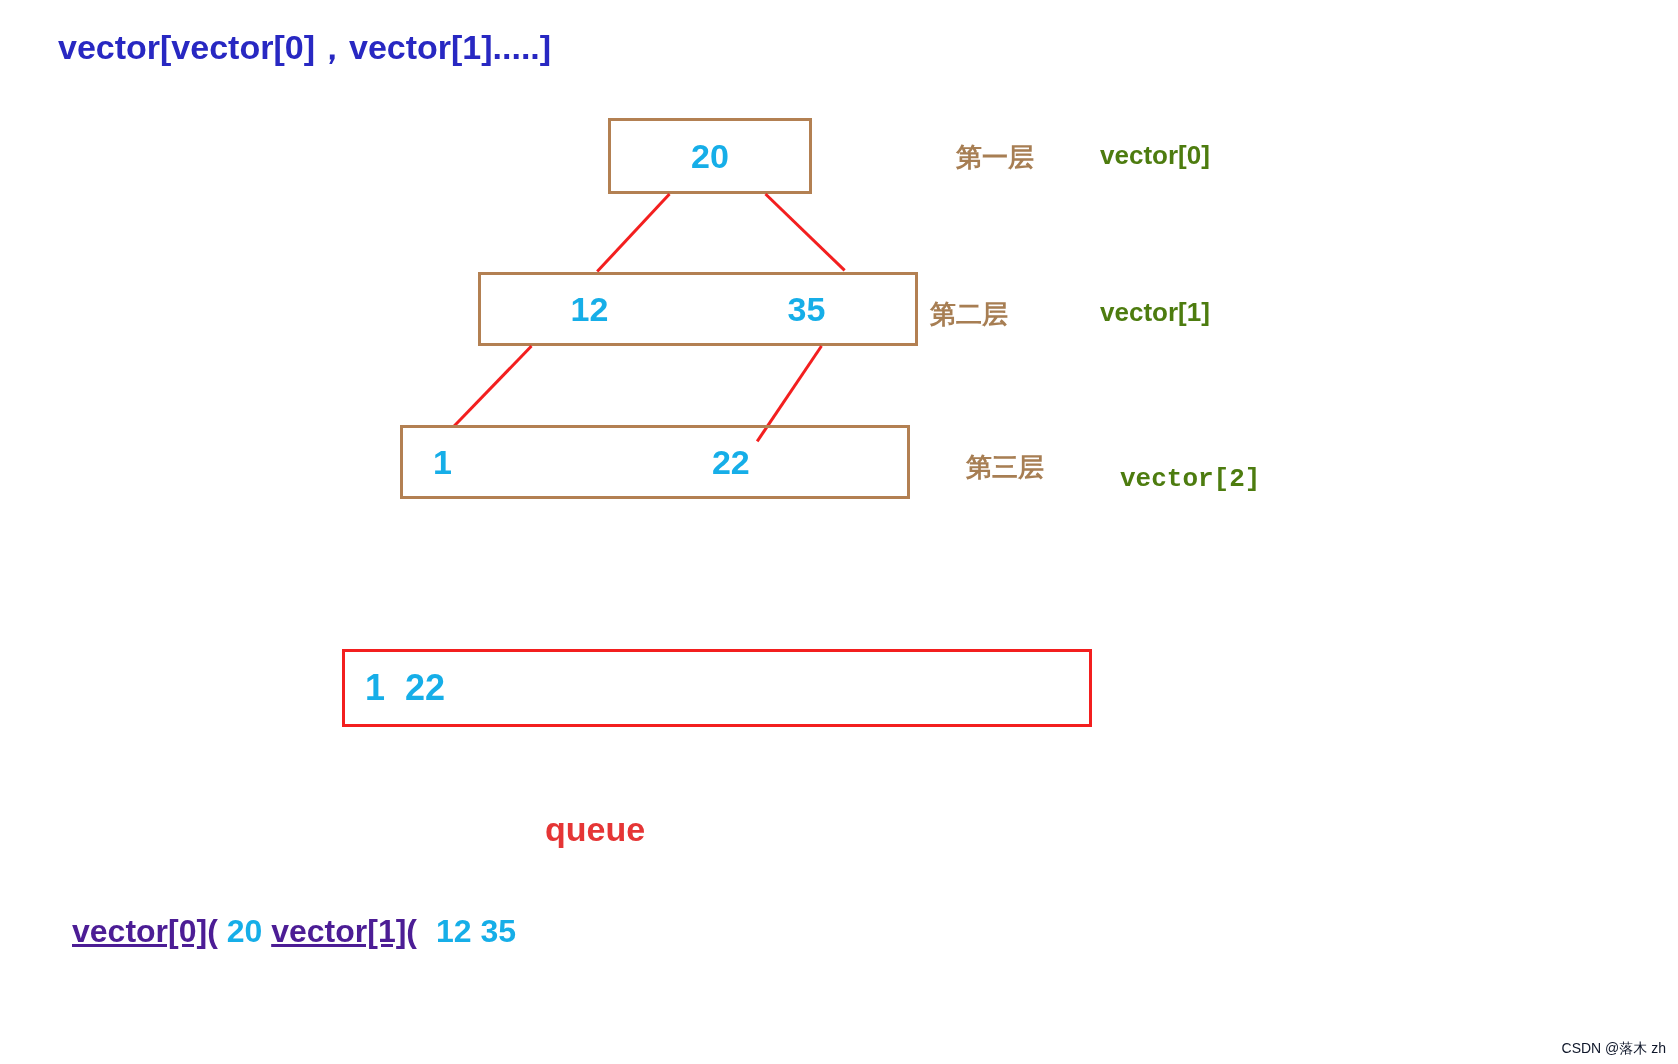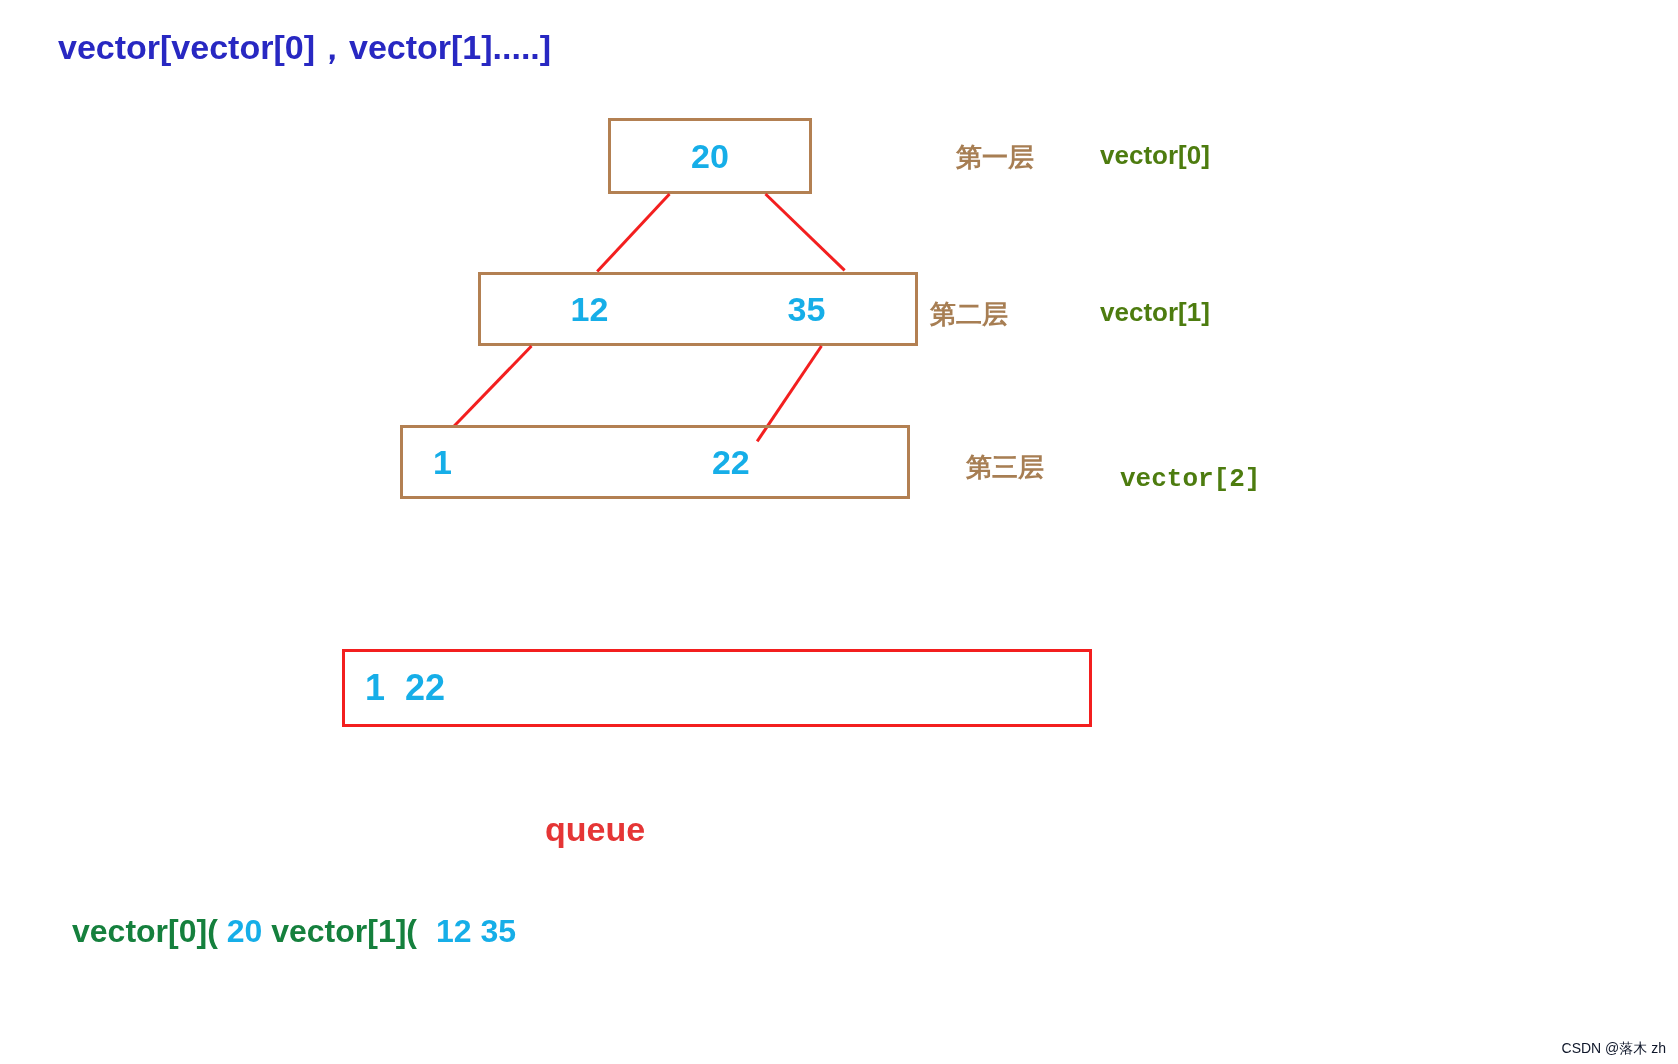--- a/index.html
+++ b/index.html
@@ -56,21 +56,21 @@
     .queue-label {
       position: absolute;
       font-size: 34px;
       color: #e53535;
       margin-top: 32px;
     }
     .bottom-line {
       position: absolute;
       font-size: 32px;
     }
-    .brown { color: #15803d; }
+    .brown { color: #4c1d95; text-decoration: underline; }
     .cyan { color: #16aee8; }
     .watermark {
       position: absolute;
       right: 12px;
       bottom: 6px;
       font-size: 14px;
       color: #0f172a;
       font-weight: normal;
     }
   </style>

